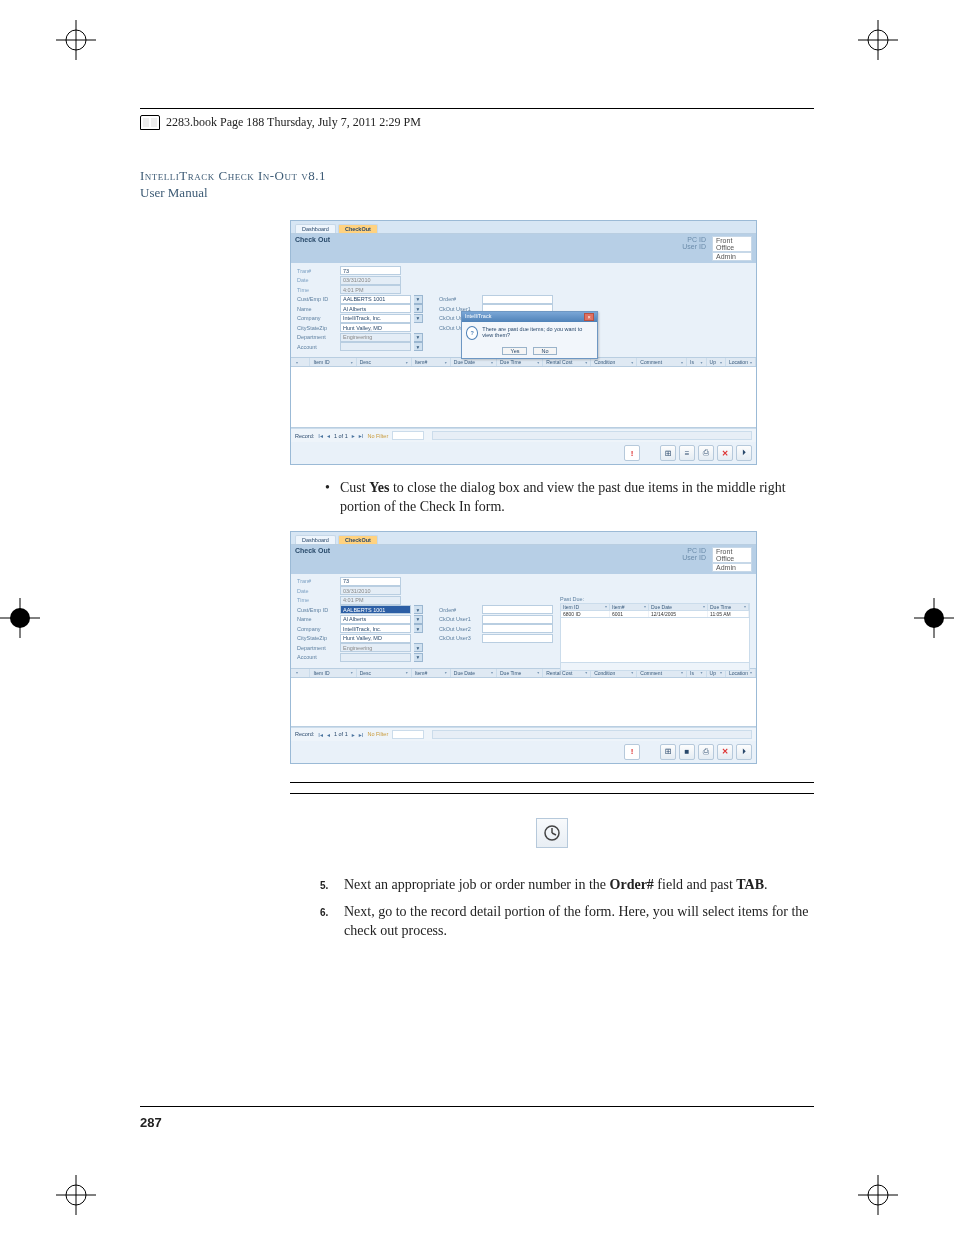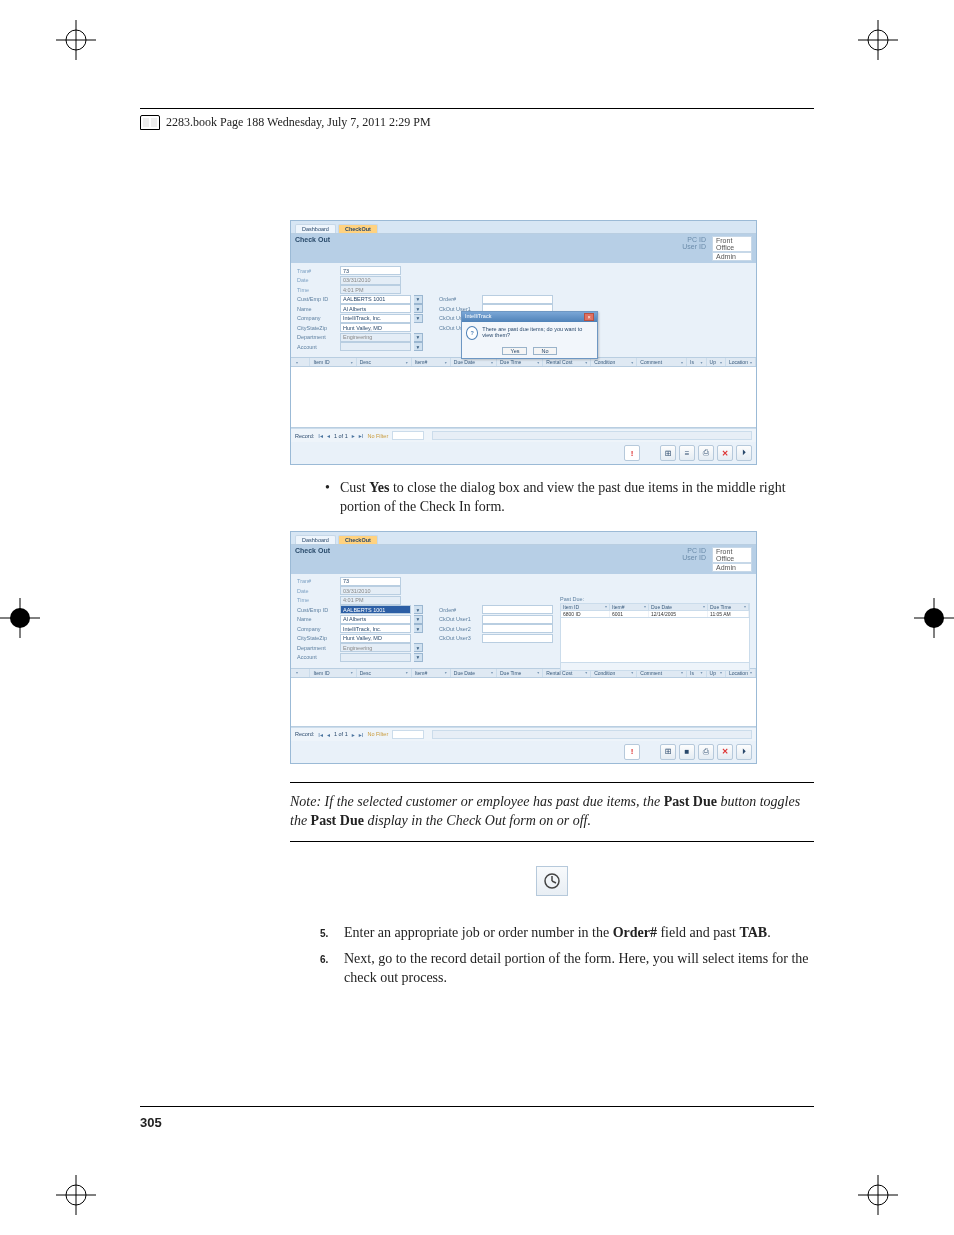--- a/index.html
+++ b/index.html
@@ -250,23 +250,27 @@
       </svg>
     <svg class="mr" width="40" height="40">
         <circle cx="20" cy="20" r="10" fill="#000"></circle>
         <line x1="20" y1="0" x2="20" y2="40" stroke="#000"></line>
         <line x1="0" y1="20" x2="40" y2="20" stroke="#000"></line>
       </svg>
   </div>
 
   <div class="header-line">
     <span class="book-icon"></span>
-    <span>2283.book  Page 188  Wednesday, July 7, 2011  2:29 PM</span>
+    <span>2283.book  Page 188  Thursday, July 7, 2011  2:29 PM</span>
   </div>
 
+  <div class="running-head">
+    <span class="smallcaps">IntelliTrack Check In-Out v8.1</span><br>
+    <span>User Manual</span>
+  </div>
 
   <div class="content">
 
     <div class="app-window">
       <div class="tabbar">
         <span class="tab">Dashboard</span>
         <span class="tab active">CheckOut</span>
       </div>
       <div class="title-row">
         <span>Check Out</span>
@@ -543,46 +547,43 @@
         <span style="width:14px;"></span>
         <span class="tool-btn">⊞</span>
         <span class="tool-btn">■</span>
         <span class="tool-btn">⎙</span>
         <span class="tool-btn red">✕</span>
         <span class="tool-btn">⏵</span>
       </div>
     </div>
 
     <hr class="hr-double">
-    <div class="note-block">
-      <span class="lead">Note:   If the selected customer or employee has past due items, the </span><b>Past Due</b><span> button toggles the </span><b>Past Due</b><span> display in the Check Out form on or off.</span>
-    </div>
     <hr class="hr-double" style="margin-top:10px;">
 
     <div class="center-icon-wrap">
       <div class="center-icon">
         <svg width="18" height="18" viewBox="0 0 18 18">
           <circle cx="9" cy="9" r="7" fill="none" stroke="#444" stroke-width="1.5"></circle>
           <line x1="9" y1="9" x2="9" y2="4" stroke="#444" stroke-width="1.5"></line>
           <line x1="9" y1="9" x2="13" y2="11" stroke="#444" stroke-width="1.5"></line>
         </svg>
       </div>
     </div>
 
     <div class="num-block">
       <div class="item">
         <span class="num">5.</span>
         <span>
-          <span>Enter an appropriate job or order number in the </span><b>Order#</b><span> field and past </span><b>TAB</b><span>.</span>
+          <span>Next an appropriate job or order number in the </span><b>Order#</b><span> field and past </span><b>TAB</b><span>.</span>
         </span>
       </div>
       <div class="item">
         <span class="num">6.</span>
         <span>Next, go to the record detail portion of the form. Here, you will select items for the check out process.</span>
       </div>
     </div>
 
   </div>
 
   <div class="page-num-rule"></div>
-  <div class="page-num">305</div>
+  <div class="page-num">287</div>
 
 </div>
 
 </body></html>

